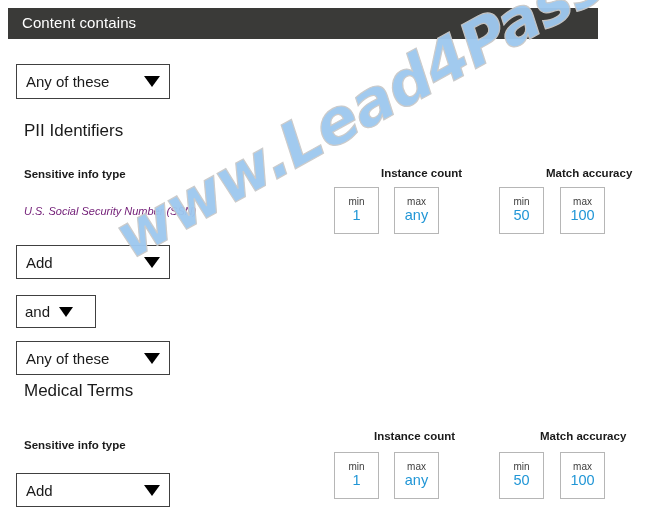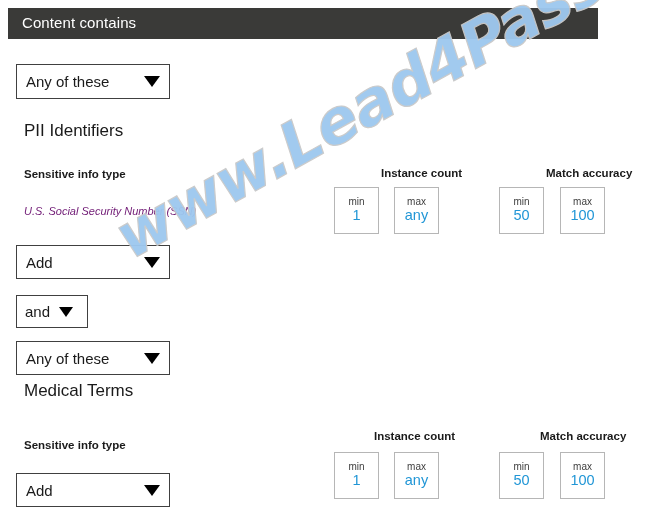--- a/index.html
+++ b/index.html
@@ -63,21 +63,21 @@
   }
   .dropdown.compact .dd-caret {
     margin-left: 9px;
     border-left: 7px solid transparent;
     border-right: 7px solid transparent;
     border-top: 10px solid #000000;
   }
 
   .dd-any-top   { left: 16px; top: 64px;  width: 154px; height: 35px; }
   .dd-add-pii   { left: 16px; top: 245px; width: 154px; height: 34px; }
-  .dd-and       { left: 16px; top: 295px; width: 72px;  height: 33px; padding: 0 8px; }
+  .dd-and       { left: 16px; top: 295px; width: 80px;  height: 33px; padding: 0 8px; }
   .dd-any-2     { left: 16px; top: 341px; width: 154px; height: 34px; }
   .dd-add-med   { left: 16px; top: 473px; width: 154px; height: 34px; }
 
   
   .group-title {
     position: absolute;
     font-size: 17px;
     font-weight: 400;
     color: #1a1a1a;
     white-space: nowrap;

